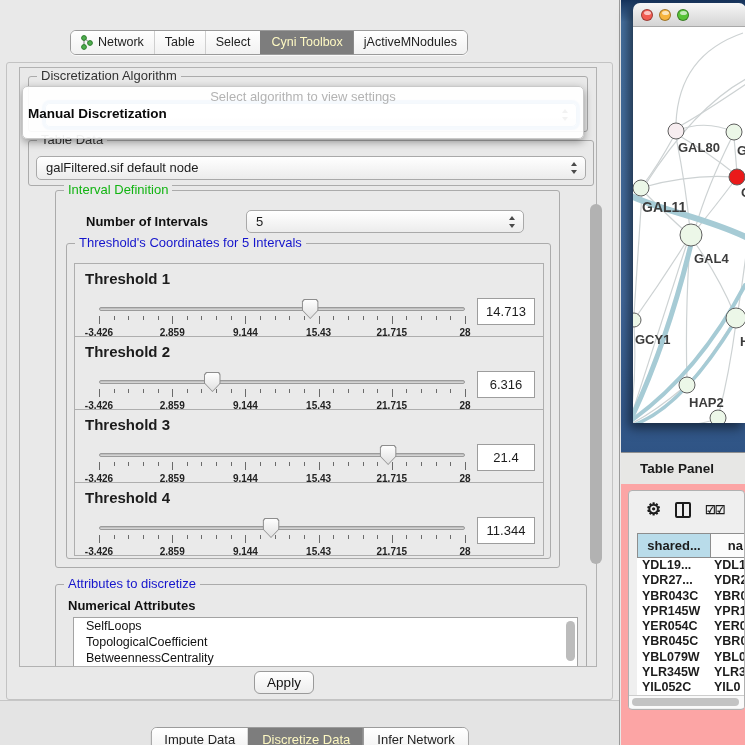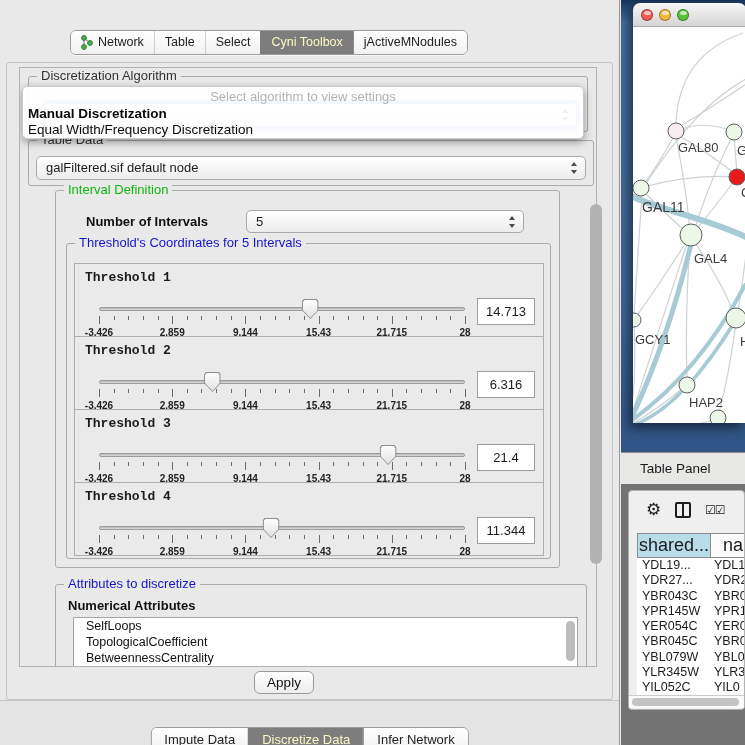--- a/index.html
+++ b/index.html
@@ -42,21 +42,21 @@
   
   .dropdown-popup { position:absolute; left:2px; top:18px; width:562px; height:53px; background:rgba(255,255,255,.93); border:1px solid #c9c9c9; border-radius:5px; box-shadow:0 3px 9px rgba(0,0,0,.38); z-index:20; }
   .dd-hint { position:absolute; left:0; right:0; top:2px; text-align:center; color:#b3b3b3; font-size:13px; }
   .dd-opt { position:absolute; left:5px; right:5px; height:16px; font-size:13.5px; color:#0a0a0a; line-height:16px; }
   .dd-opt.b { font-weight:bold; }
 
   
   .lbl-bold { font-weight:bold; font-size:13px; color:#111; }
   .th-stack { position:absolute; }
   .th-panel { position:relative; width:470px; height:74px; background:#eaeaea; border:1px solid #aeaeae; margin-top:-1px; }
-  .th-label { position:absolute; left:10px; top:6px; font-weight:bold; font-size:13px;font-family:Liberation Mono, monospace; }
+  .th-label { position:absolute; left:10px; top:6px; font-weight:bold; font-size:15px; }
   .slider-area { position:absolute; left:24px; right:78px; top:38px; height:34px; }
   .track { position:absolute; left:0; right:0; top:5px; height:4px; background:linear-gradient(#b5b5b5,#dddddd); border:1px solid #9b9b9b; border-radius:3px; }
   .ticks { position:absolute; left:0; right:0; top:14px; height:9px; }
   .tick { position:absolute; top:0; width:1px; height:4px; background:#6a6a6a; }
   .tick.major { height:8px; }
   .tlabels { position:absolute; left:0; right:0; top:25px; height:11px; }
   .tlabel { position:absolute; transform:translateX(-50%); font-size:10px; font-weight:bold; color:#222; white-space:nowrap; }
   .thumb { position:absolute; top:-3px; width:17px; height:20px; transform:translateX(-50%); }
   .thumb .t-outer { position:absolute; inset:0; background:#8d8d8d; clip-path:polygon(12% 0,88% 0,100% 12%,100% 55%,50% 100%,0 55%,0 12%); }
   .thumb .t-inner { position:absolute; inset:1px; background:linear-gradient(#fefefe,#e0e0e0); clip-path:polygon(12% 0,88% 0,100% 12%,100% 55%,50% 100%,0 55%,0 12%); }
@@ -67,38 +67,38 @@
   .attr-item { font-size:12.5px; line-height:16px; padding-left:12px; color:#111; }
   .attr-scroll { position:absolute; right:2px; top:3px; width:9px; height:40px; border-radius:5px; background:#bcbcbc; }
 
   .apply-btn { position:absolute; left:247px; top:608px; width:60px; height:23px; background:linear-gradient(#ffffff,#ededed); border:1px solid #9a9a9a; border-radius:6px; text-align:center; line-height:21px; font-size:13.5px; color:#111; }
 
   .bottom-bar { position:absolute; left:0; bottom:0; right:0; height:45px; background:#e4e4e4; border-top:1px solid #c6c6c6; }
   .bottom-tabs { left:50%; transform:translateX(-50%); top:4px;margin-top:22px; }
   .bottom-tabs .seg { padding:0 13px; font-size:13px; }
 
   
-  .right-col { position:absolute; left:621px; top:0; width:124px; height:745px; background:#737373; }
+  .right-col { position:absolute; left:621px; top:0; width:124px; height:745px; background:#fca5a5;font-weight:bold; }
   .blue-area { position:absolute; left:0; top:0; right:0; height:452px; background:linear-gradient(#16335c, #45709f 22px, #42699c 300px, #2f5485 452px); }
   .net-window { position:absolute; left:12px; top:3px; width:113px; height:420px; border-radius:7px 7px 0 0; box-shadow:-4px 5px 12px rgba(0,0,0,.55); }
   .net-titlebar { position:absolute; left:0; top:0; right:0; height:24px; background:linear-gradient(#f7f7f7,#d4d4d4); border-bottom:1px solid #a9a9a9; border-radius:7px 7px 0 0; }
   .tl { position:absolute; top:6px; width:12px; height:12px; border-radius:50%; border:1px solid rgba(0,0,0,.35); }
   .tl::after { content:""; position:absolute; left:2px; top:1px; width:7px; height:4px; border-radius:50%; background:rgba(255,255,255,.65); }
   .net-canvas { position:absolute; left:0; top:24px; width:113px; height:396px; background:#fff; overflow:hidden; }
 
   .tablepanel-header { position:absolute; left:0; top:452px; right:0; height:32px; background:#e7e7e5; border-top:1px solid #8f8f8f; }
   .tablepanel-header span { position:absolute; left:19px; top:8px; font-size:13.5px; color:#1a1a1a; }
   .table-window { position:absolute; left:7px; top:490px; width:117px; height:220px; background:#efefef; border:1px solid #b1b1b1; border-radius:4px; overflow:hidden; }
   .tw-toolbar { position:absolute; left:0; top:0; right:0; height:40px; }
   .gear-ic { position:absolute; left:17px; top:8px; font-size:17px; color:#1d1d1d; }
   .cols-ic { position:absolute; left:46px; top:11px; width:16px; height:16px; border:2px solid #1d1d1d; border-radius:2px; }
   .cols-ic::after { content:""; position:absolute; left:5px; top:0; width:2px; height:12px; background:#1d1d1d; }
   .check-ic { position:absolute; top:12px; font-size:12px; color:#1d1d1d; letter-spacing:-1px; }
   .tw-headrow { position:absolute; left:8px; top:42px; right:-2px; height:25px; display:flex; }
-  .tw-hcell { border:1px solid #8d8d8d; font-size:18px; text-align:center; line-height:23px; overflow:hidden; white-space:nowrap; }
+  .tw-hcell { border:1px solid #8d8d8d; font-size:13px; text-align:center; line-height:23px; overflow:hidden; white-space:nowrap; }
   .tw-hcell.c1 { width:74px; background:#b9dcea; }
   .tw-hcell.c2 { flex:1; background:#fbfbfb; border-left:none; text-align:right; padding-right:2px; }
   .tw-rows { position:absolute; left:8px; top:67px; right:-2px; height:137px; background:#fff; overflow:hidden; }
   .tw-row { display:flex; height:15.3px; font-size:12.5px; white-space:nowrap; }
   .tw-cell1 { width:74px; padding-left:5px; overflow:hidden; }
   .tw-cell2 { flex:1; padding-left:3px; overflow:hidden; }
   .tw-hscroll { position:absolute; left:0; right:0; top:204px; height:13px; background:#fafafa; border-top:1px solid #cdcdcd; }
   .tw-hscroll .hthumb { position:absolute; left:3px; right:5px; top:2px; height:8px; border-radius:4px; background:#c3c3c3; }
 </style>
 </head>
@@ -142,21 +142,20 @@
           <div class="stepper">
               <span class="up"></span>
               <span class="dn"></span>
             </div>
         </div>
       </div>
 
       <div class="dropdown-popup">
         <div class="dd-hint">Select algorithm to view settings</div>
         <div class="dd-opt b" style="top:19px;">Manual Discretization</div>
-        <div class="dd-opt" style="top:35px;">Equal Width/Frequency Discretization</div>
       </div>
 
       <div class="group" style="left:8px; top:72px; width:566px; height:46px;">
         <span class="gtitle dark">Table Data</span>
         <div class="combo" style="position:absolute; left:7px; top:15px; right:7px;">
           <span>galFiltered.sif default node</span>
           <div class="stepper">
               <span class="up"></span>
               <span class="dn"></span>
             </div>

